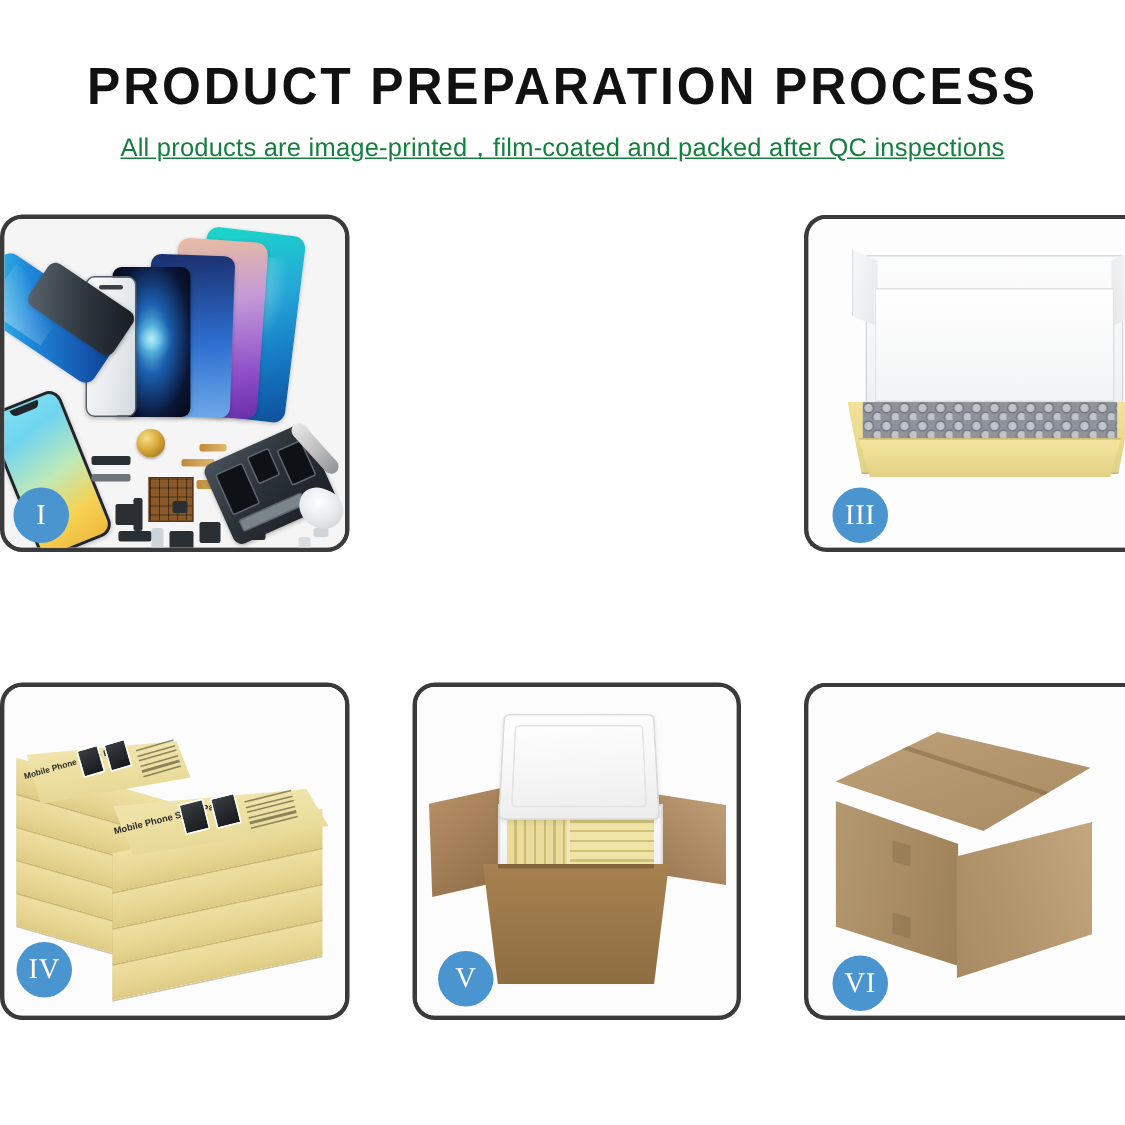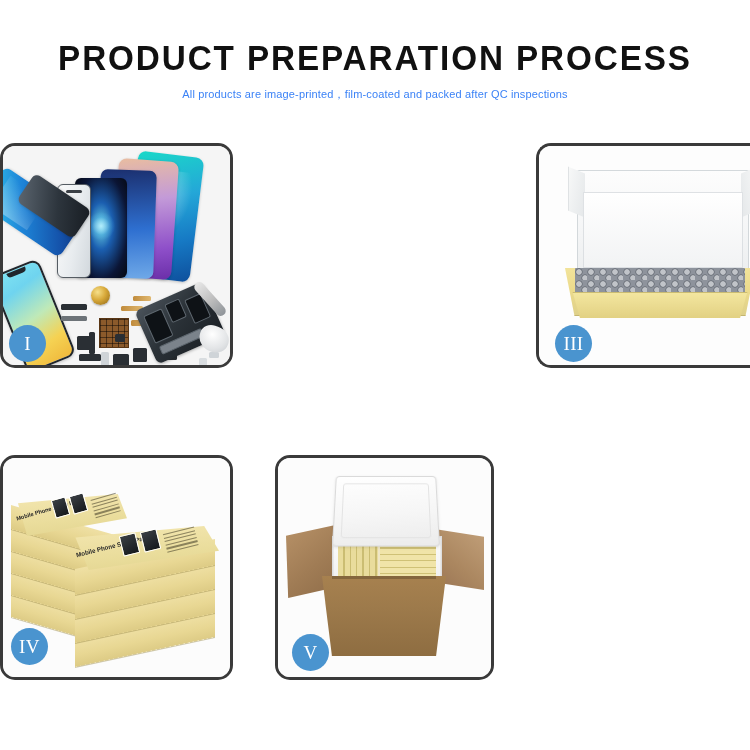--- a/index.html
+++ b/index.html
@@ -20,25 +20,26 @@
     font-weight: 700;
     letter-spacing: 2.0px;
     color: #111111;
     line-height: 40px;
     transform: scaleX(0.95);
     white-space: nowrap;
   }
   #subtitle {
     margin-top: 9px;
     font-family: "Liberation Sans", sans-serif;
-    font-size: 11px;
+    font-size: 17px;
     font-weight: 400;
-    color: #3b82f6;
+    color: #15803d;
     letter-spacing: 0.15px;
     white-space: nowrap;
+    text-decoration: underline;
   }
 
   
   #grid {
     position: absolute;
     left: 0; top: 143px;
     width: 750px;
     display: grid;
     grid-template-columns: 233px 42px 219px 42px 214px;
     grid-template-rows: 225px 87px 225px;
@@ -549,14 +550,24 @@
       <div class="v-inner">
         <div class="vert"></div>
           <div class="horz"></div>
       </div>
       <div class="v-foam-lid"></div>
       <div class="v-body"></div>
     </div>
     <div class="badge">V</div>
   </div>
 
+  <div class="panel r2c3">
+    <div class="art p6">
+      <div class="c-top"></div>
+      <div class="c-left"></div>
+      <div class="c-right"></div>
+      <div class="c-tab t1"></div>
+      <div class="c-tab t2"></div>
+    </div>
+    <div class="badge">VI</div>
+  </div>
 
 </div>
 
 </body></html>

